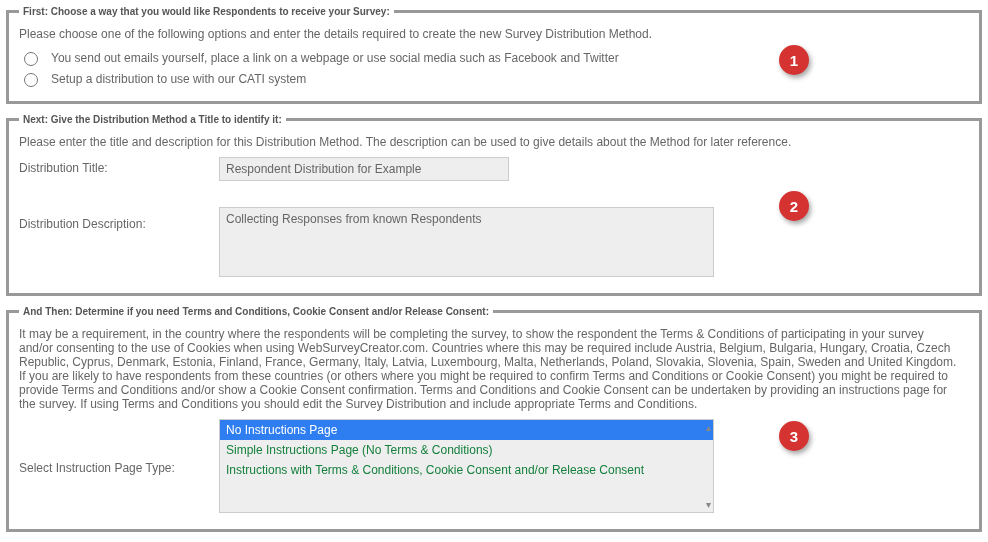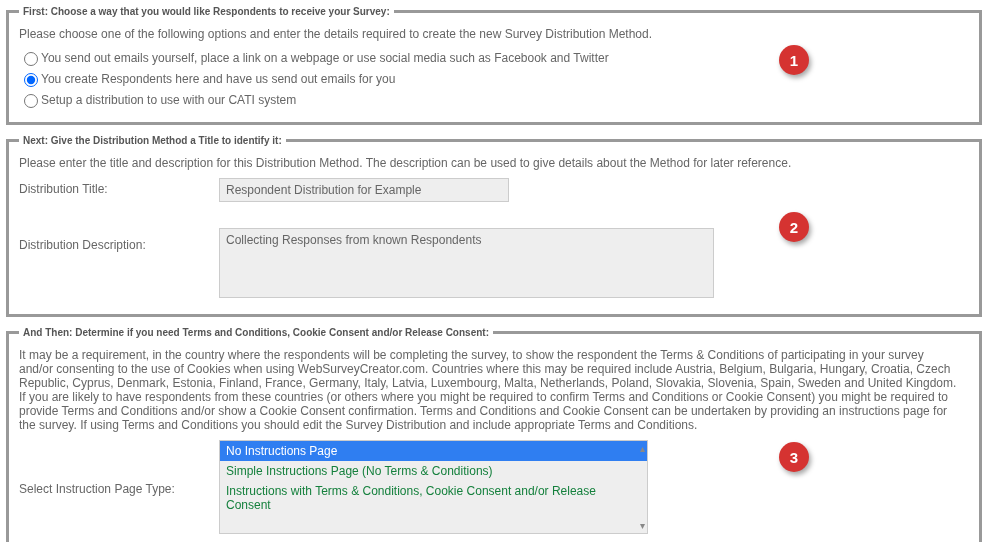--- a/index.html
+++ b/index.html
@@ -23,20 +23,21 @@
     padding: 0 4px;
     font-size: 10px;
   }
   .intro {
     color: #666;
     margin: 2px 12px 8px 0;
   }
   .radio-row {
     display: flex;
     align-items: center;
+    gap: 10px;
     margin: 4px 0;
   }
   .radio-row input[type=radio] {
     accent-color: #0066ff;
     width: 14px;
     height: 14px;
   }
   .radio-row label {
     color: #666;
   }
@@ -61,21 +62,21 @@
   .title-input { width: 290px; }
   .desc-input {
     width: 495px;
     height: 70px;
     resize: none;
     margin-top: 20px;
   }
   .listbox {
     border: 1px solid #ccc;
     background: #eee;
-    width: 429px;
+    width: 495px;
     height: 94px;
     position: relative;
     overflow: hidden;
   }
   .listbox-item {
     padding: 3px 6px;
     color: #15803d;
     cursor: default;
   }
   .listbox-item.selected {
@@ -122,24 +123,20 @@
 <body>
 
 <fieldset>
   <legend>First: Choose a way that you would like Respondents to receive your Survey:</legend>
   <div class="intro">Please choose one of the following options and enter the details required to create the new Survey Distribution Method.</div>
   <div class="radio-row">
     <input type="radio" name="method" style="">
     <label>You send out emails yourself, place a link on a webpage or use social media such as Facebook and Twitter</label>
   </div>
   <div class="radio-row">
-    <input type="radio" name="method" checked="" style="">
-    <label>You create Respondents here and have us send out emails for you</label>
-  </div>
-  <div class="radio-row">
     <input type="radio" name="method" style="">
     <label>Setup a distribution to use with our CATI system</label>
   </div>
   <div class="bubble" style="top:28px; right:170px;">1</div>
 </fieldset>
 
 <fieldset>
   <legend>Next: Give the Distribution Method a Title to identify it:</legend>
   <div class="intro">Please enter the title and description for this Distribution Method. The description can be used to give details about the Method for later reference.</div>
   <div class="form-row">

